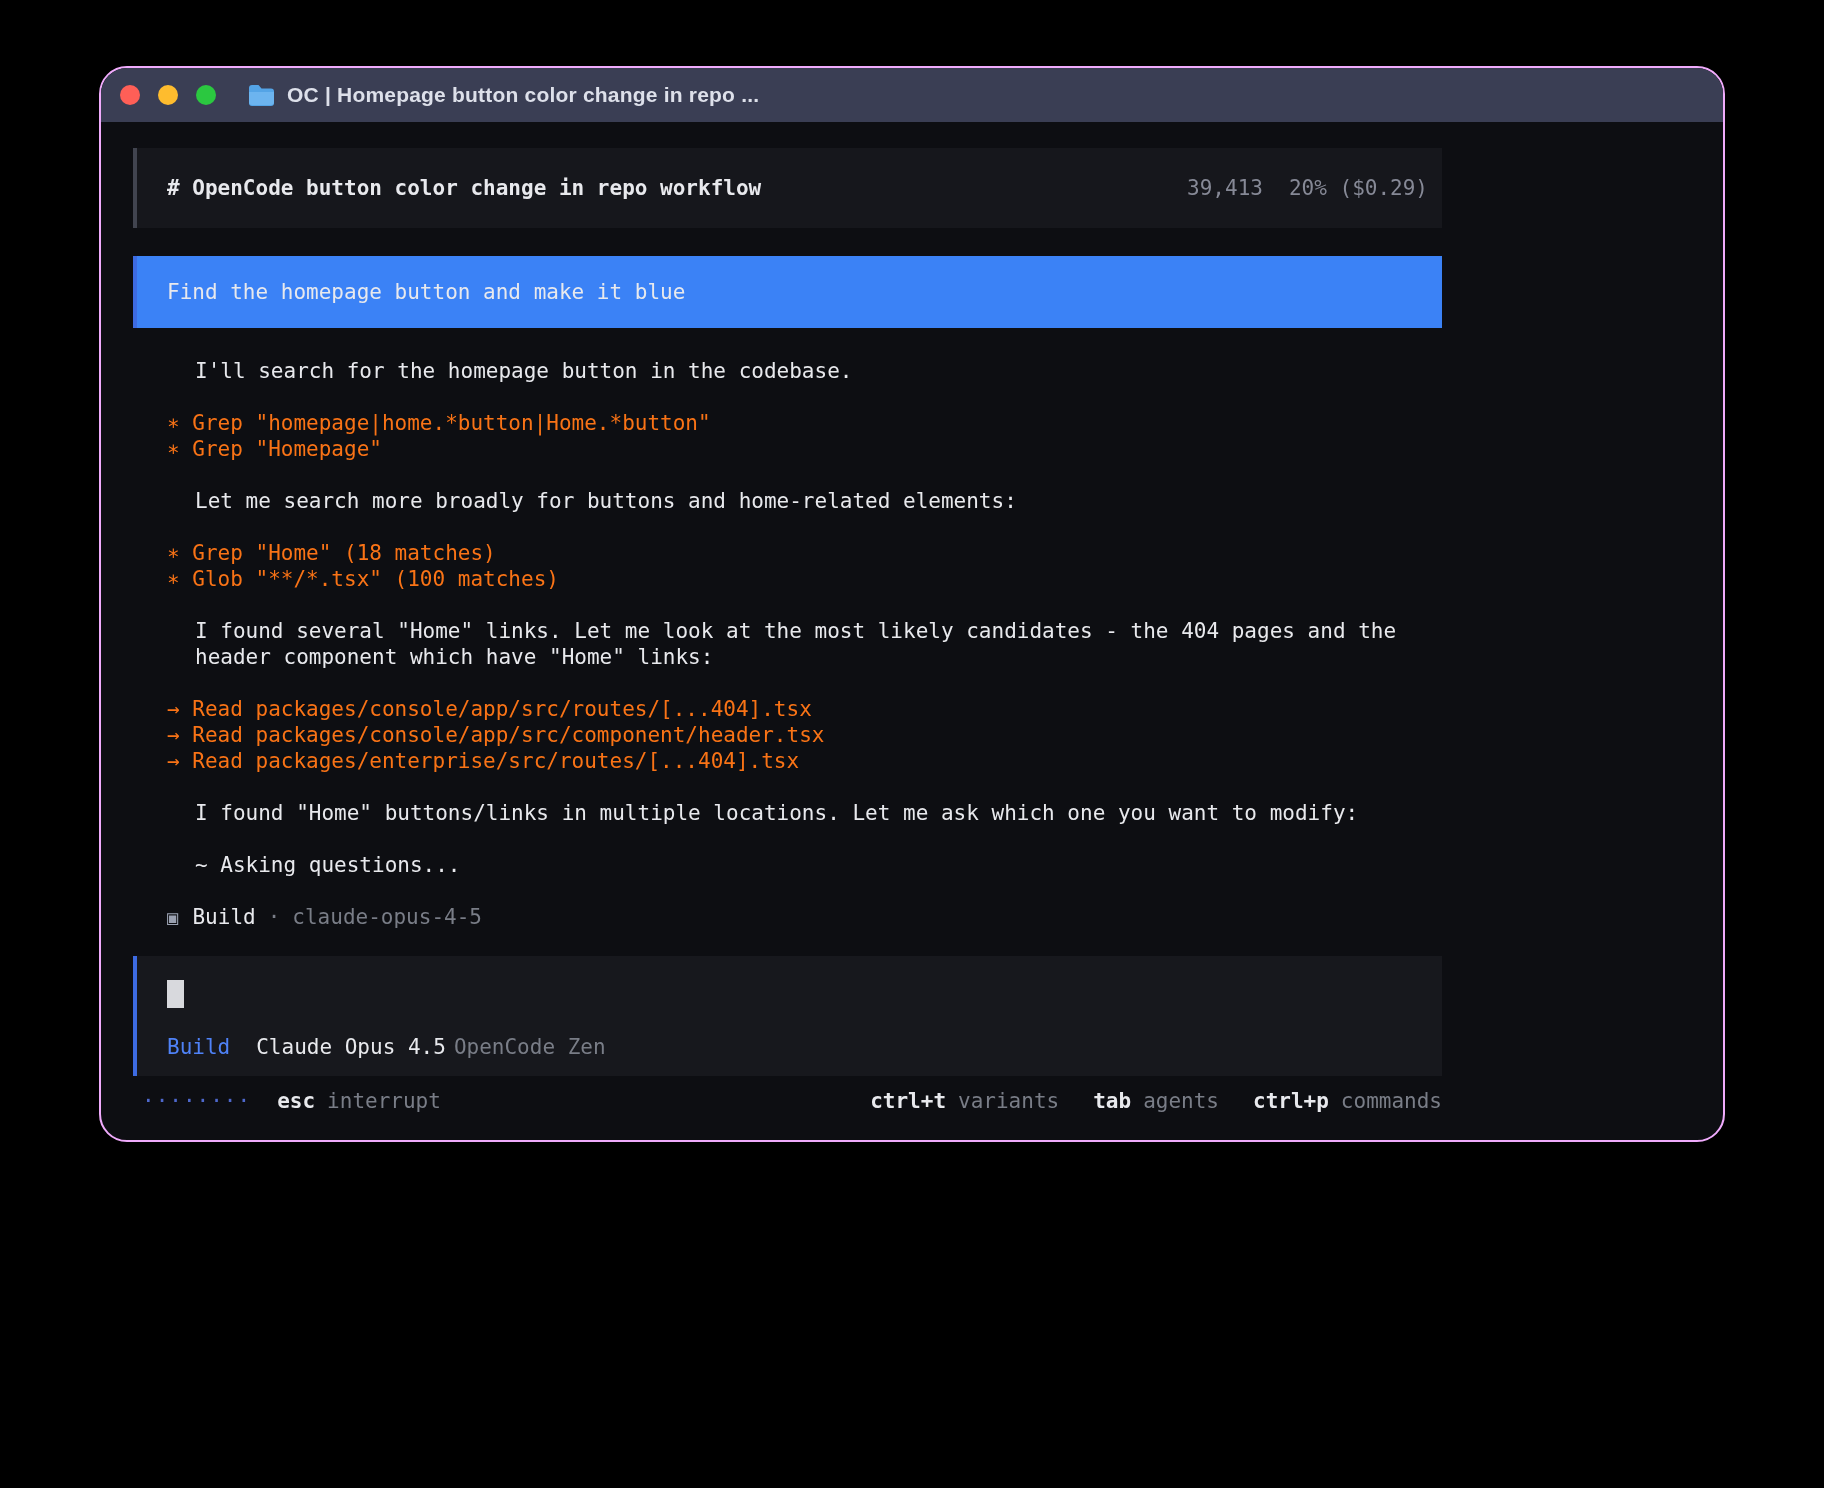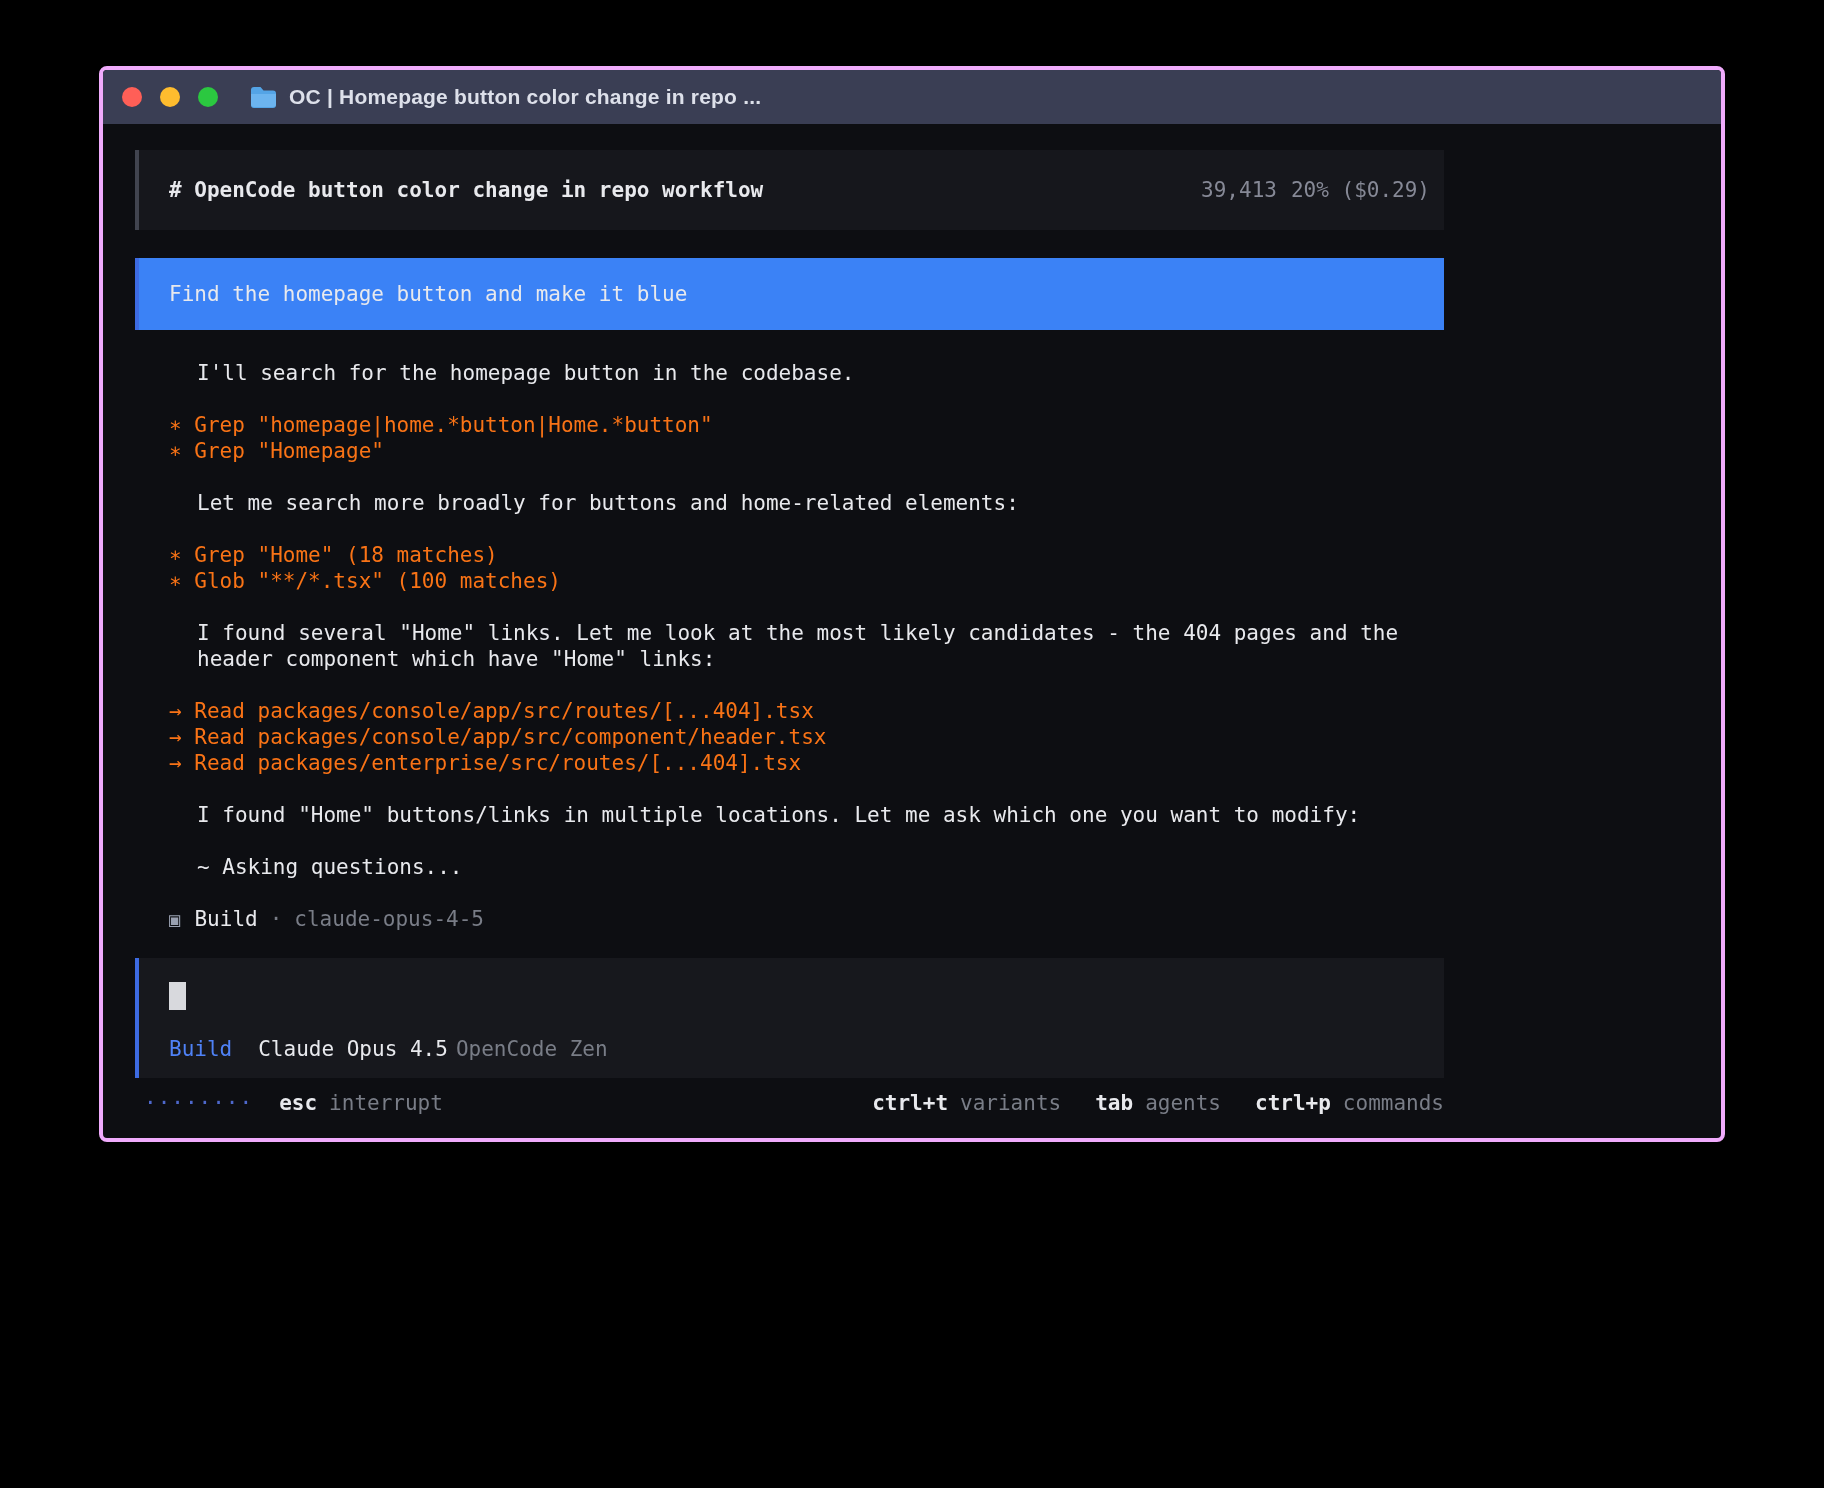--- a/index.html
+++ b/index.html
@@ -1,21 +1,21 @@
 <!DOCTYPE html>
 <html><head>
 <meta charset="utf-8">
 <style>
   * { margin:0; padding:0; box-sizing:border-box; }
   html,body { width:1824px; height:1488px; background:#000; overflow:hidden; }
   body { font-family:"DejaVu Sans Mono", monospace; }
 
   .window {
     position:absolute; left:99px; top:66px; width:1626px; height:1076px;
-    background:#0d0e12; border:4px solid #f0abfc; border-radius:8px;
+    background:#0d0e12; border:2px solid #f0abfc; border-radius:28px;
     overflow:hidden;
   }
 
   
   .titlebar {
     height:54px; background:#3a3e54; display:flex; align-items:center;
     padding-left:19px;
   }
   .light { width:20px; height:20px; border-radius:50%; margin-right:18px; display:inline-block; }
   .light.red { background:#ff5f57; }
@@ -32,21 +32,21 @@
   .main { padding-left:32px; }
   .block { width:1309px; }
 
   .header-block {
     margin-top:26px; height:80px; background:#16171c;
     border-left:4px solid #41444f;
     display:flex; align-items:center; justify-content:space-between;
     padding:0 14px 0 30px;
   }
   .header-title { font-size:21px; font-weight:bold; color:#e8e9ed; white-space:nowrap; }
-  .header-stats { display:flex; gap:14px; font-size:21px; color:#868996; white-space:nowrap; }
+  .header-stats { display:flex; gap:26px; font-size:21px; color:#868996; white-space:nowrap; }
 
   .user-block {
     margin-top:28px; height:72px; background:#3b82f6;
     border-left:4px solid #3d6be2;
     display:flex; align-items:center; padding-left:30px;
   }
   .user-block span { font-size:21px; color:#e8e9ed; }
 
   .transcript {
     margin-top:30px; padding-left:34px; width:1275px;

